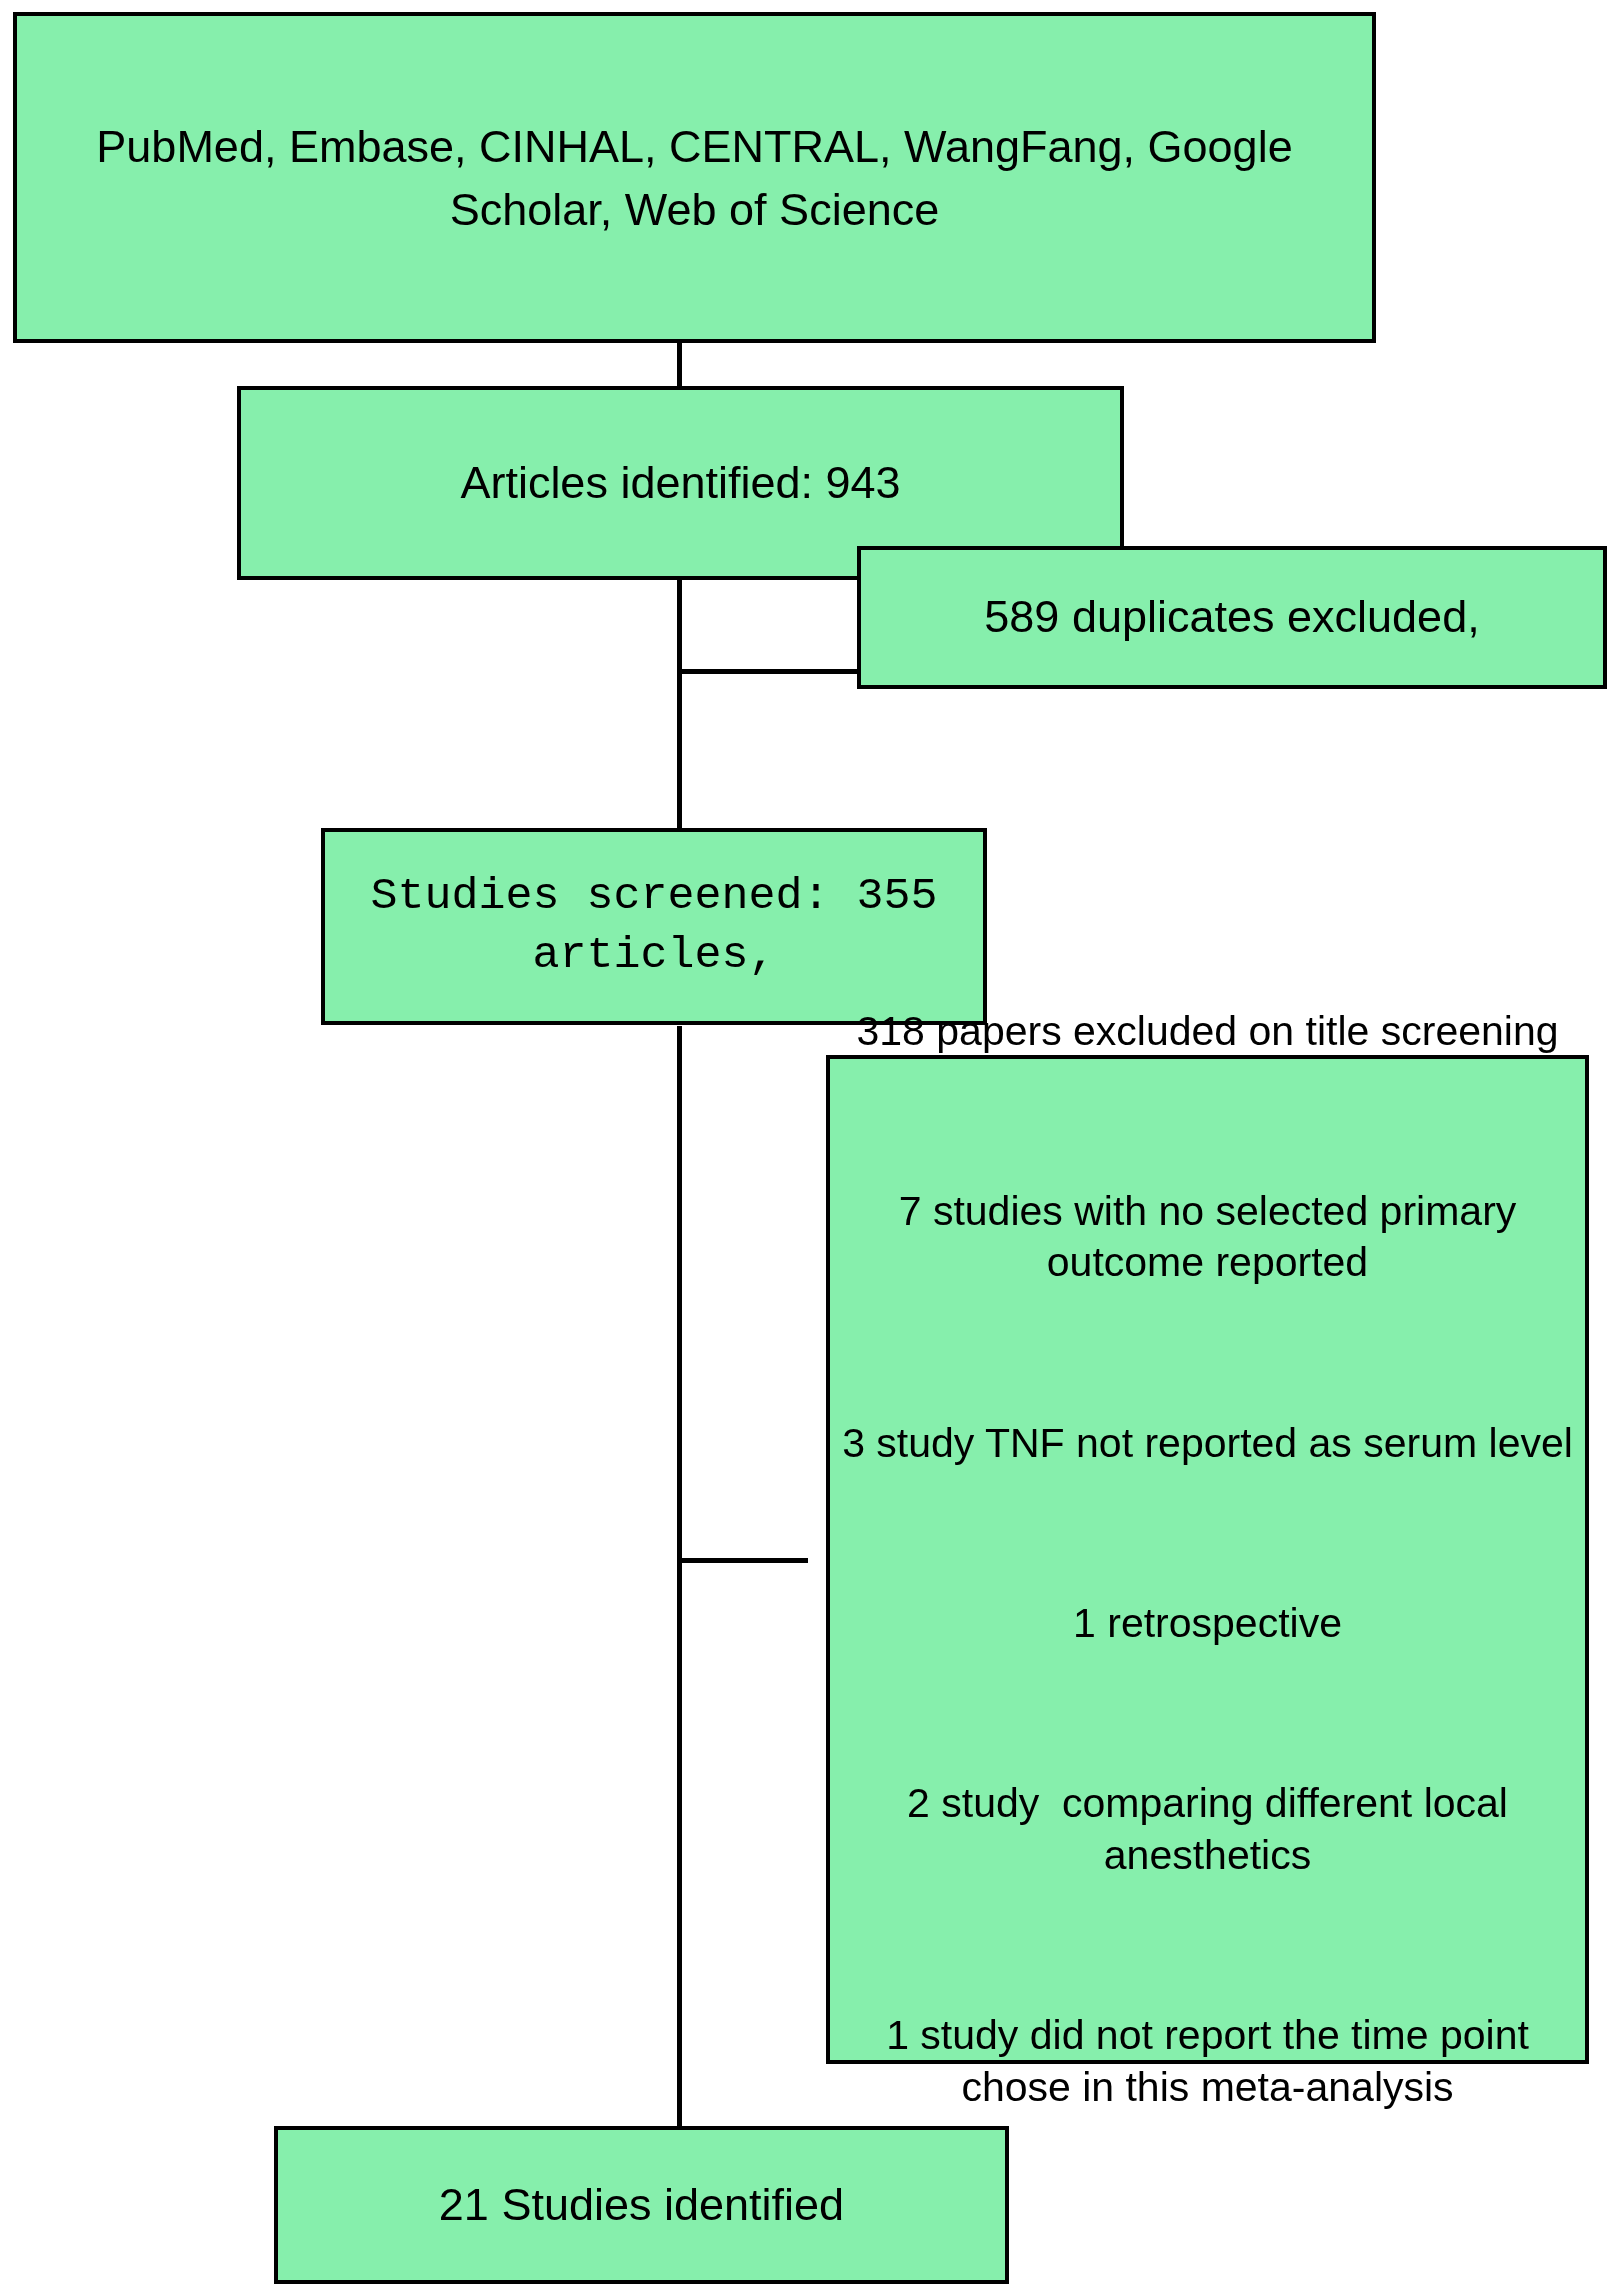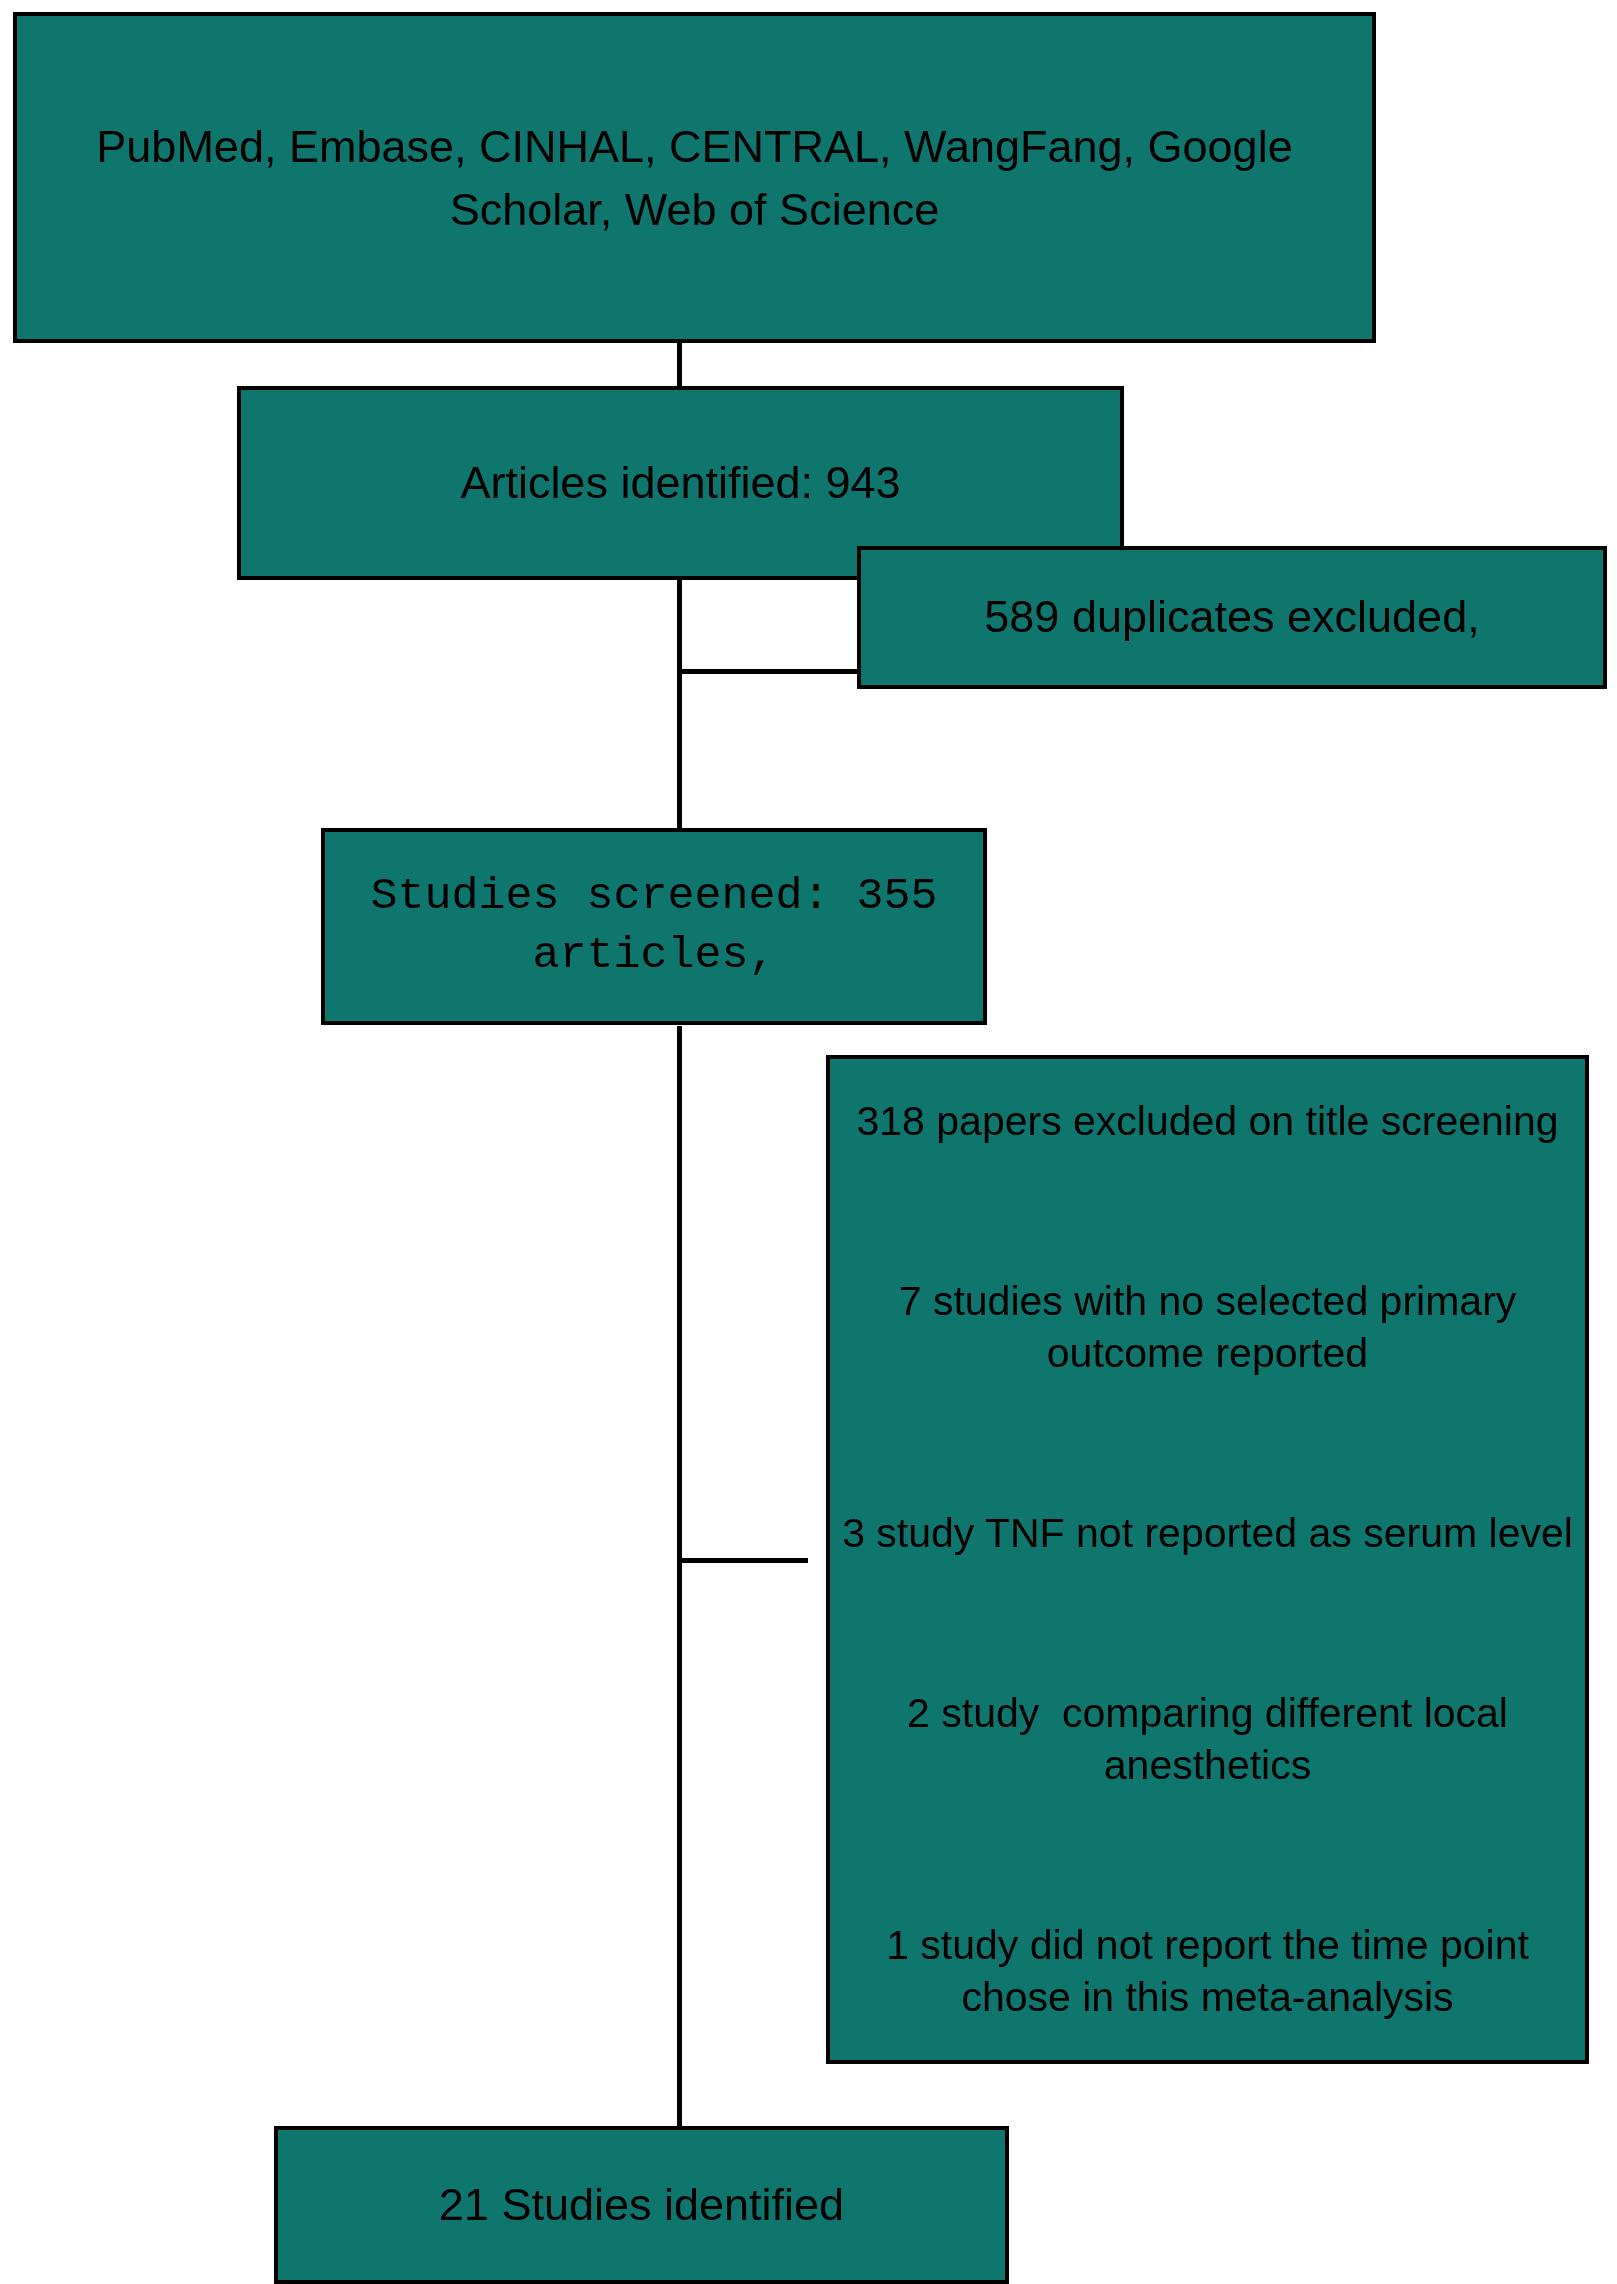--- a/index.html
+++ b/index.html
@@ -15,21 +15,21 @@
     position: relative;
     width: 1617px;
     height: 2284px;
     background: #ffffff;
     overflow: hidden;
   }
   .node {
     position: absolute;
     box-sizing: border-box;
     border: 4.7px solid #000000;
-    background: #0f766e;
+    background: #86efac;
     display: flex;
     align-items: center;
     justify-content: center;
     text-align: center;
     z-index: 3;
   }
   .node .txt {
     display: block;
     width: 100%;
     padding: 0 13.7px;
@@ -100,20 +100,21 @@
 
   <div class="node" id="node-screened">
     <span class="txt">Studies screened: 355 articles,</span>
   </div>
 
   <div class="node" id="node-exclusions">
     <span class="txt">
       <span class="reason">318 papers excluded on title screening</span>
       <span class="reason">7 studies with no selected primary outcome reported</span>
       <span class="reason">3 study TNF not reported as serum level</span>
+      <span class="reason">1 retrospective</span>
       <span class="reason">2 study  comparing different local anesthetics</span>
       <span class="reason">1 study did not report the time point chose in this meta-analysis</span>
     </span>
   </div>
 
   <div class="node" id="node-included">
     <span class="txt">21 Studies identified</span>
   </div>
 
 </div>

